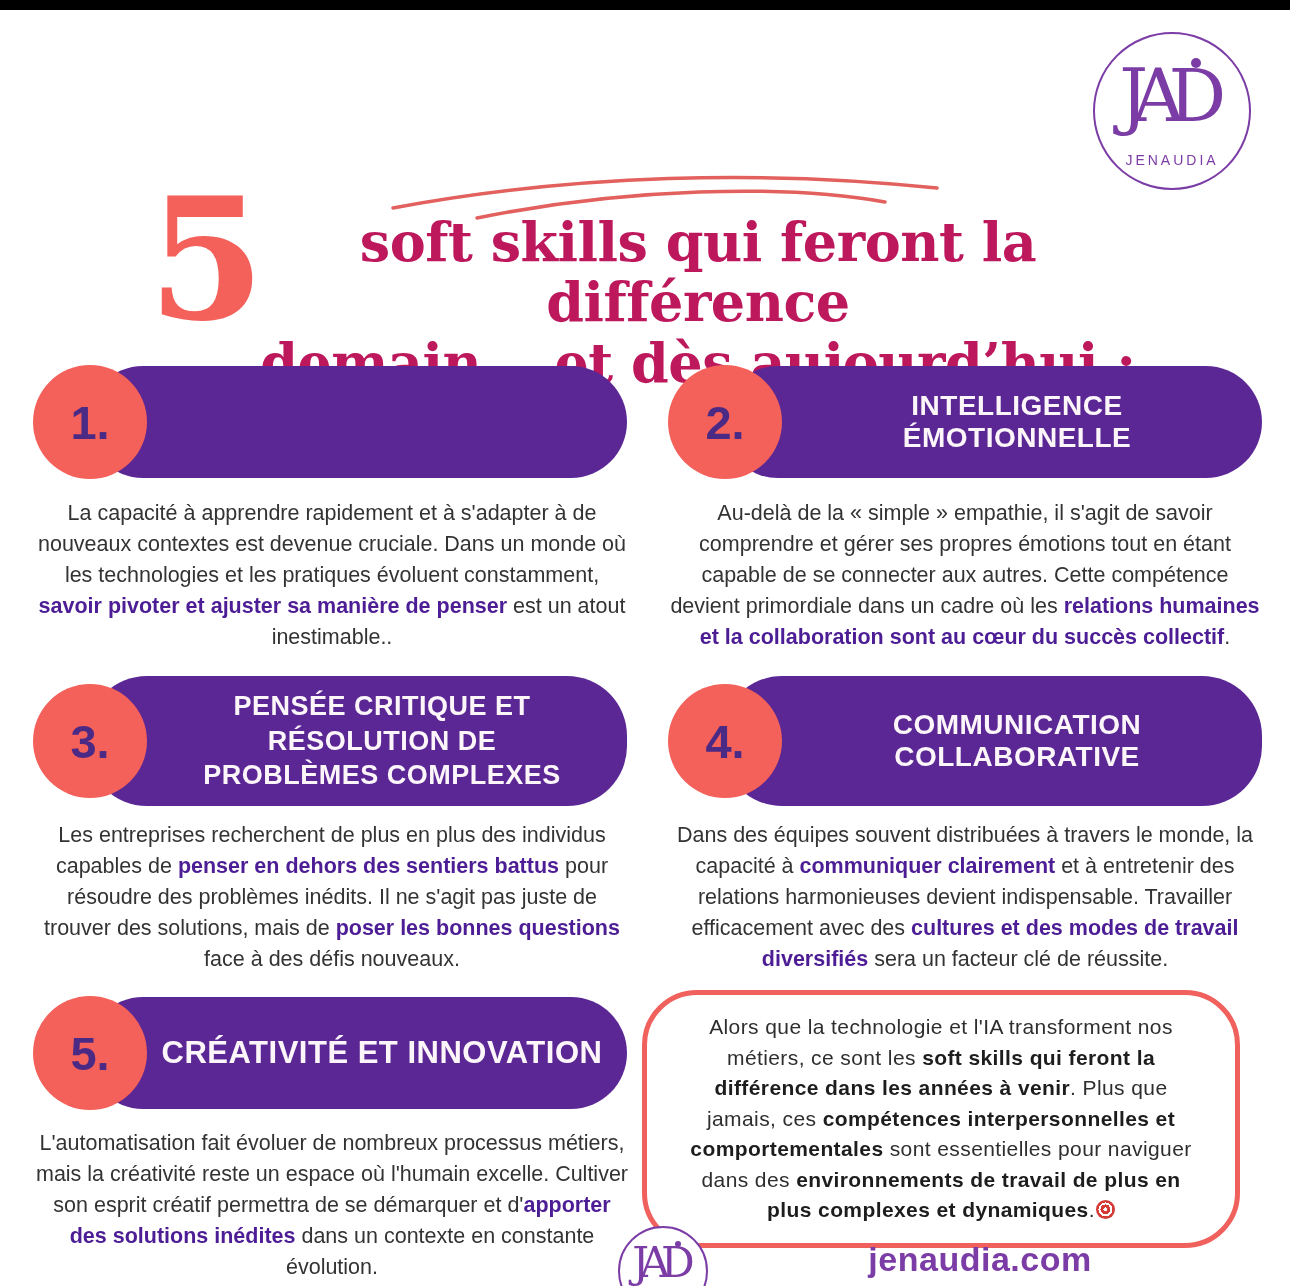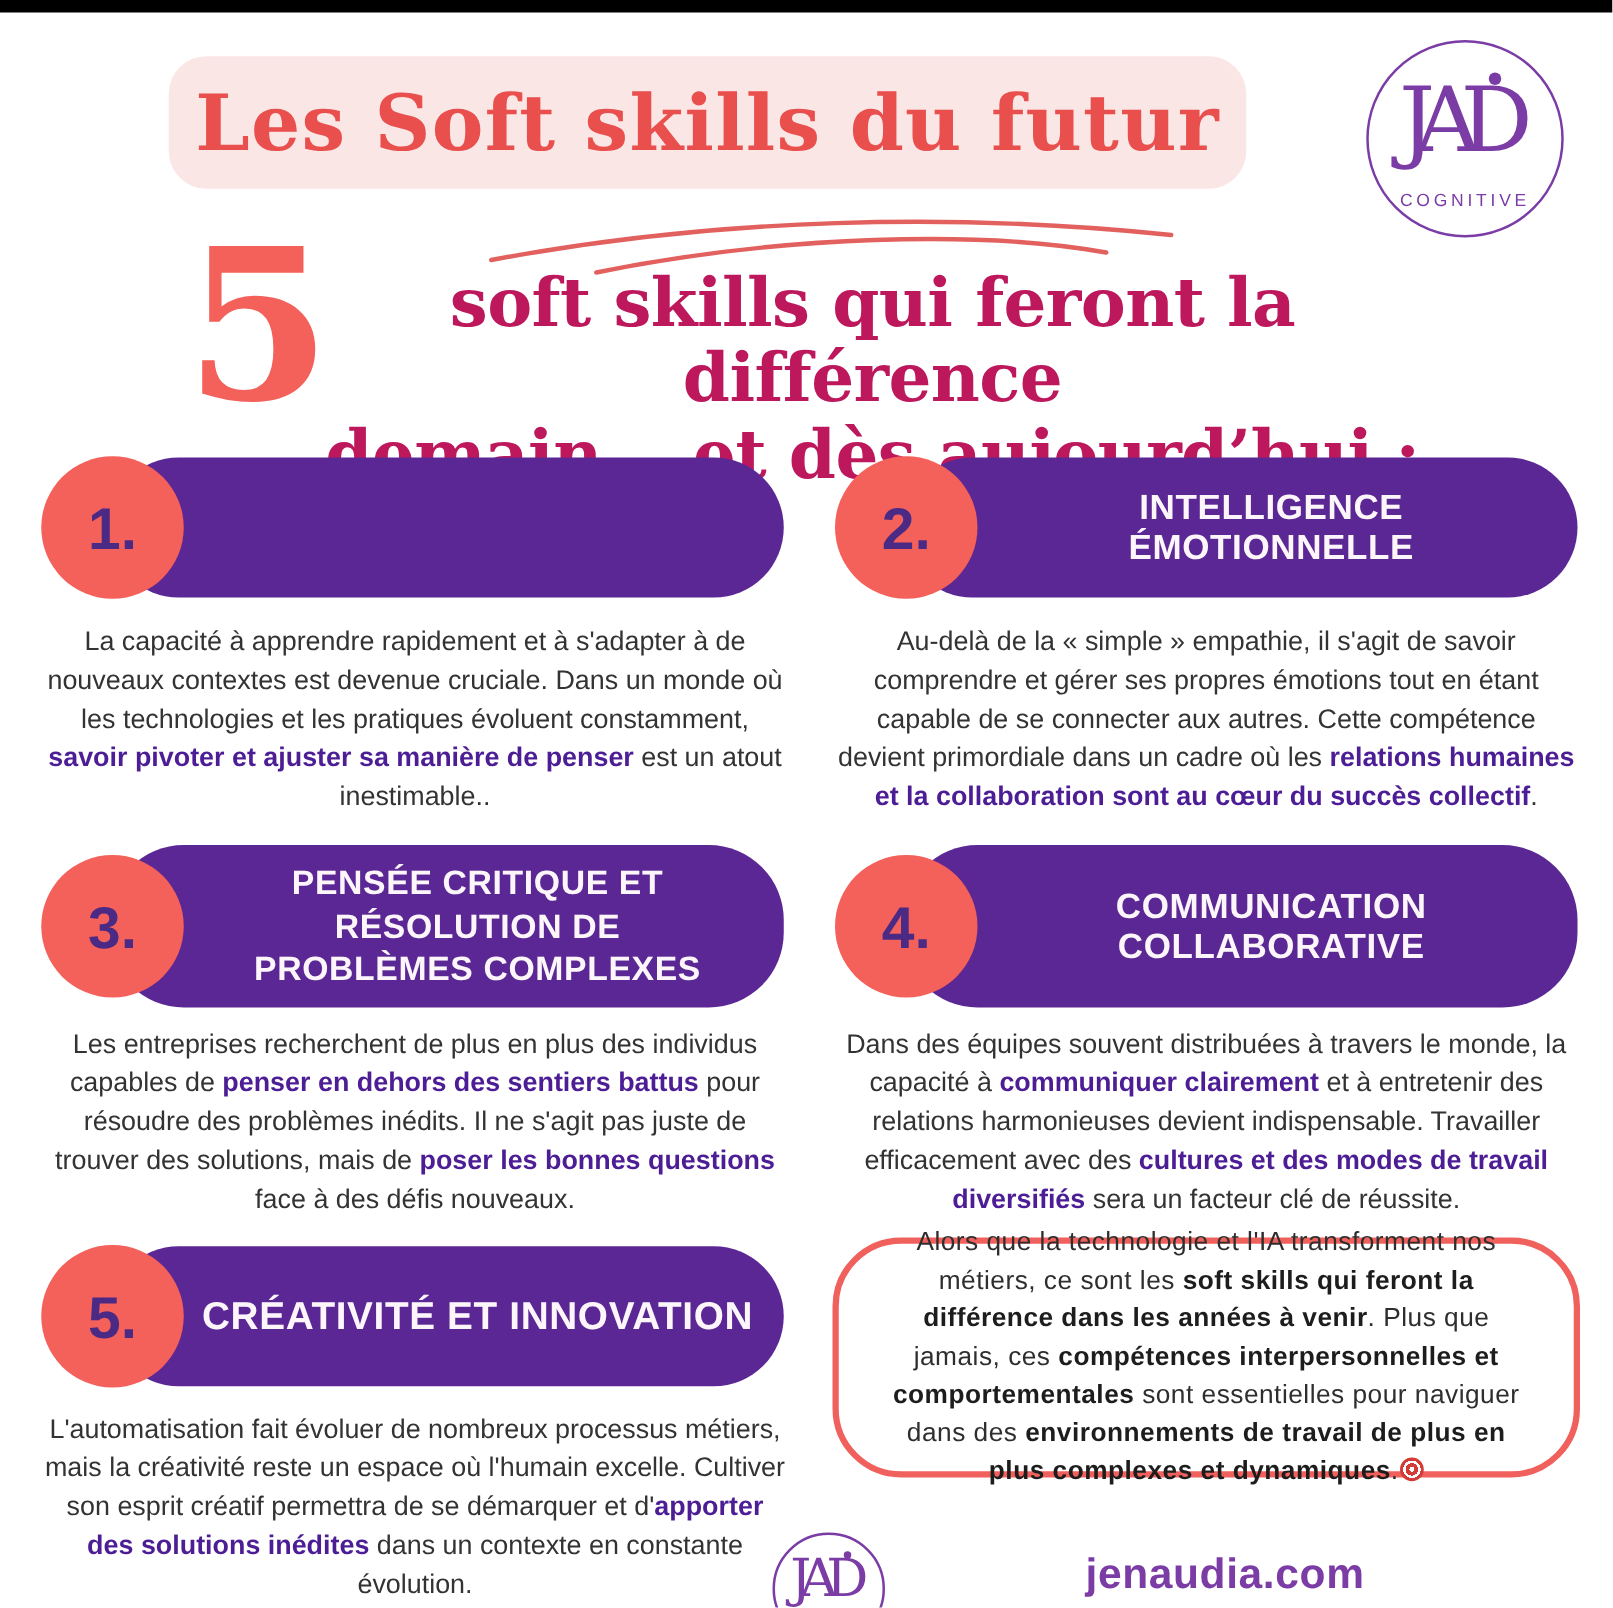--- a/index.html
+++ b/index.html
@@ -53,21 +53,21 @@
   .label-lg { font-size:31px; }
   .label-md { font-size:28px; }
   .label-sm { font-size:27px; line-height:1.28; padding:12px 36px; }
 
   
   .para { position:absolute; width:598px; text-align:center; color:#333;
     font-size:21.5px; line-height:31px; }
   .para b { color:#4c1d95; }
 
   
-  .conclusion-box { position:absolute; left:666px; top:990px; width:598px; height:192px;
+  .conclusion-box { position:absolute; left:642px; top:990px; width:598px; height:258px;
     border:5px solid #f0605c; border-radius:55px; background:#fff;
     display:flex; align-items:center; justify-content:center; padding:18px 43px; }
   .conclusion-text { text-align:center; color:#2e2e2e; font-size:21px; line-height:30.5px;
     letter-spacing:0.4px; }
   .conclusion-text b { color:#1d1d1d; }
   .dartboard-icon { display:inline-block; width:19px; height:19px; border-radius:50%;
     vertical-align:-2px; margin-left:1px;
     background:radial-gradient(circle, #fff 0 2px, #d43a36 2px 5px, #fff 5px 7px, #d43a36 7px 10px); }
 
   
@@ -81,28 +81,25 @@
   .website { position:absolute; left:760px; top:1240px; width:440px; text-align:center;
     font-size:34px; font-weight:700; color:#7b3ca6; letter-spacing:0.5px; }
 </style>
 </head>
 <body>
 
 <div class="page">
 
   <div class="top-bar"></div>
 
-  <div class="title-banner">
-    <h1>Les Soft skills du futur</h1>
-  </div>
 
   <div class="logo">
     <div class="monogram">JAD</div>
     <div class="mono-dot"></div>
-    <div class="brand-name">COGNITIVE</div>
+    <div class="brand-name">JENAUDIA</div>
   </div>
 
   <svg class="swoosh" viewBox="0 0 560 58">
     <path d="M8,42 C 190,8 380,4 552,22" fill="none" stroke="#e2605d" stroke-width="3.5" stroke-linecap="round"></path>
     <path d="M92,52 C 240,22 400,18 500,36" fill="none" stroke="#e2605d" stroke-width="3.5" stroke-linecap="round"></path>
   </svg>
 
   <div class="big-number">5</div>
   <div class="headline">
     <div>soft skills qui feront la différence</div>

